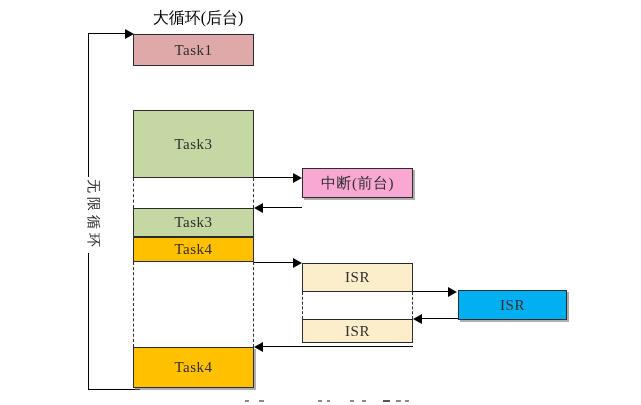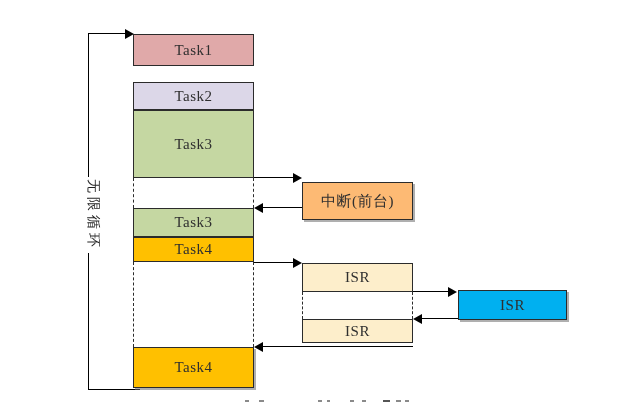--- a/index.html
+++ b/index.html
@@ -26,33 +26,31 @@
     transform:rotate(90deg);transform-origin:center center;
     font-size:14px;letter-spacing:4px;text-align:center;background:#fff;line-height:16px;
   }
   .capfrag{position:absolute;top:400px;height:2px;background:#8a8a8a;}
 </style>
 </head>
 <body>
 
 <div class="canvas">
 
+  <div class="lbl title" style="left:133px;top:8px;width:130px;">大循环(后台)</div>
 
   <div class="vline" style="left:88px;top:33px;height:357px;"></div>
   <div class="hline" style="left:88px;top:33px;width:38px;"></div>
   <div class="arr right" style="left:125px;top:29px;"></div>
   <div class="hline" style="left:88px;top:389px;width:52px;"></div>
   <div class="vtext">无限循环</div>
 
   <div class="box" style="left: 133px; top: 34px; width: 121px; height: 32px; background: rgb(224, 169, 169);">
     <span>Task1</span>
 
-  </div>
-  <div class="box" style="left: 133px; top: 82px; width: 121px; height: 28px; background: rgb(220, 215, 232);">
-    <span>Task2</span>
   </div>
   <div class="box" style="left: 133px; top: 110px; width: 121px; height: 68px; background: rgb(197, 215, 162);">
     <span>Task3</span>
   </div>
 
   <div class="dashv" style="left:133px;top:178px;height:30px;"></div>
   <div class="dashv" style="left:253px;top:178px;height:30px;"></div>
 
   <div class="box" style="left: 133px; top: 208px; width: 121px; height: 29px; background: rgb(197, 215, 162);">
     <span>Task3</span>
@@ -63,21 +61,21 @@
 
   <div class="dashv" style="left:133px;top:262px;height:85px;"></div>
   <div class="dashv" style="left:253px;top:262px;height:85px;"></div>
 
   <div class="box shadowed" style="left: 133px; top: 347px; width: 121px; height: 41px; background: rgb(255, 192, 0);">
     <span>Task4</span>
   </div>
 
   <div class="hline" style="left:254px;top:177px;width:42px;"></div>
   <div class="arr right" style="left:293px;top:173px;"></div>
-  <div class="box shadowed" style="left: 302px; top: 182px; width: 111px; height: 38px; background: #fdba74;">
+  <div class="box shadowed" style="left: 302px; top: 168px; width: 111px; height: 30px; background: #f9a8d4;">
     <span>中断(前台)</span>
   </div>
   <div class="hline" style="left:262px;top:207px;width:40px;"></div>
   <div class="arr left" style="left:254px;top:203px;"></div>
 
   <div class="hline" style="left:254px;top:262px;width:42px;"></div>
   <div class="arr right" style="left:293px;top:258px;"></div>
   <div class="box" style="left: 302px; top: 263px; width: 111px; height: 29px; background: rgb(253, 238, 203);">
     <span>ISR</span>
   </div>

